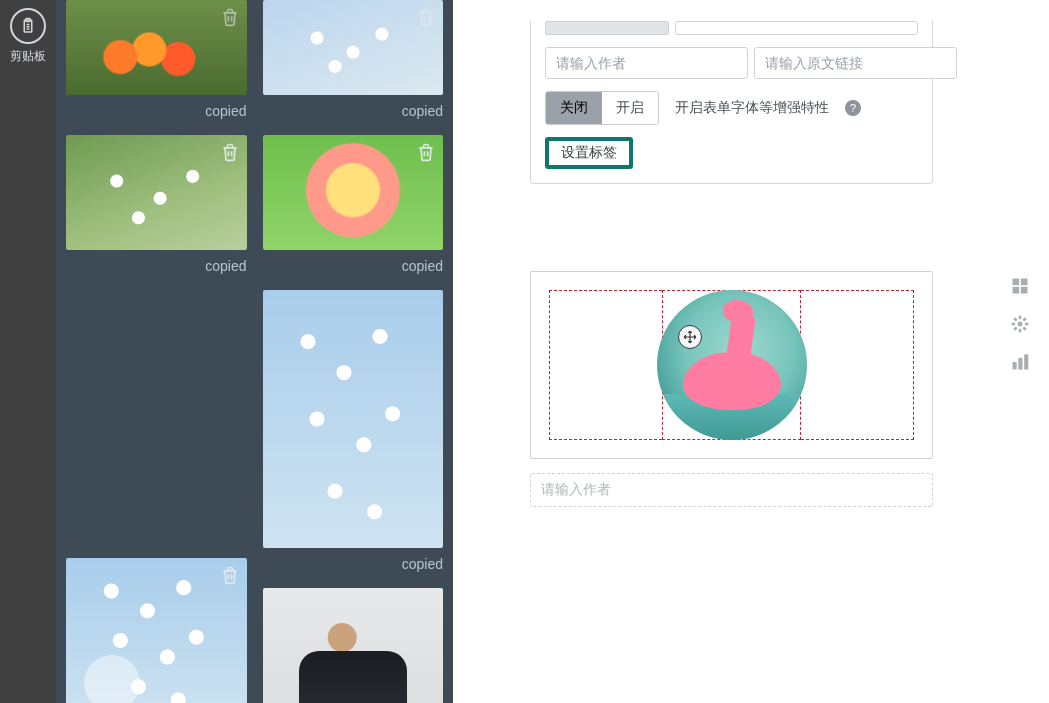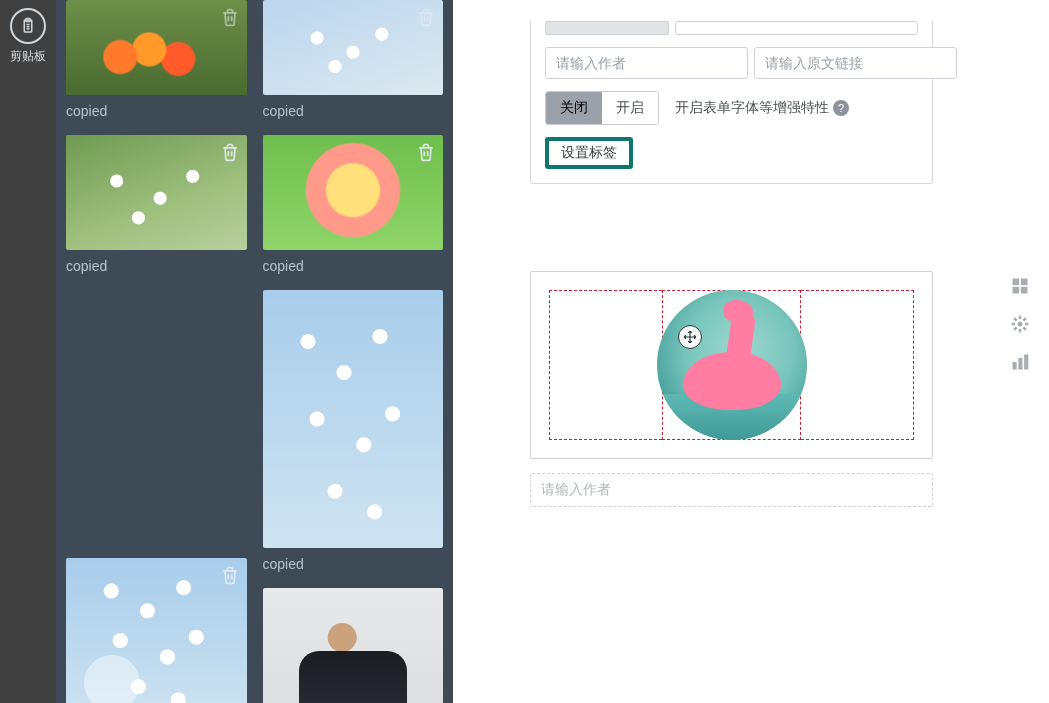--- a/index.html
+++ b/index.html
@@ -86,21 +86,21 @@
     display: flex;
     align-items: center;
     justify-content: center;
     color: #e9eef2;
     cursor: pointer;
     opacity: .9;
   }
   .caption {
     color: #b9c2cb;
     font-size: 14px;
-    text-align: left;
+    text-align: right;
     padding: 4px 0 2px 0;
   }
 
   
   .editor {
     position: absolute;
     left: 453px; top: 0;
     right: 0;
     height: 535px;
     background: #fff;
@@ -162,21 +162,21 @@
   .toggle-btn.active {
     background: #9aa1a8;
     color: #000000;
   }
   .feature-label {
     font-size: 14px;
     color: #4a4f55;
     margin-left: 10px;
     display: inline-flex;
     align-items: center;
-    gap: 4px;
+    gap: 16px;
   }
   .help-badge {
     width: 16px; height: 16px;
     border-radius: 50%;
     background: #8d949b;
     color: #fff;
     font-size: 11px;
     display: inline-flex;
     align-items: center;
     justify-content: center;

